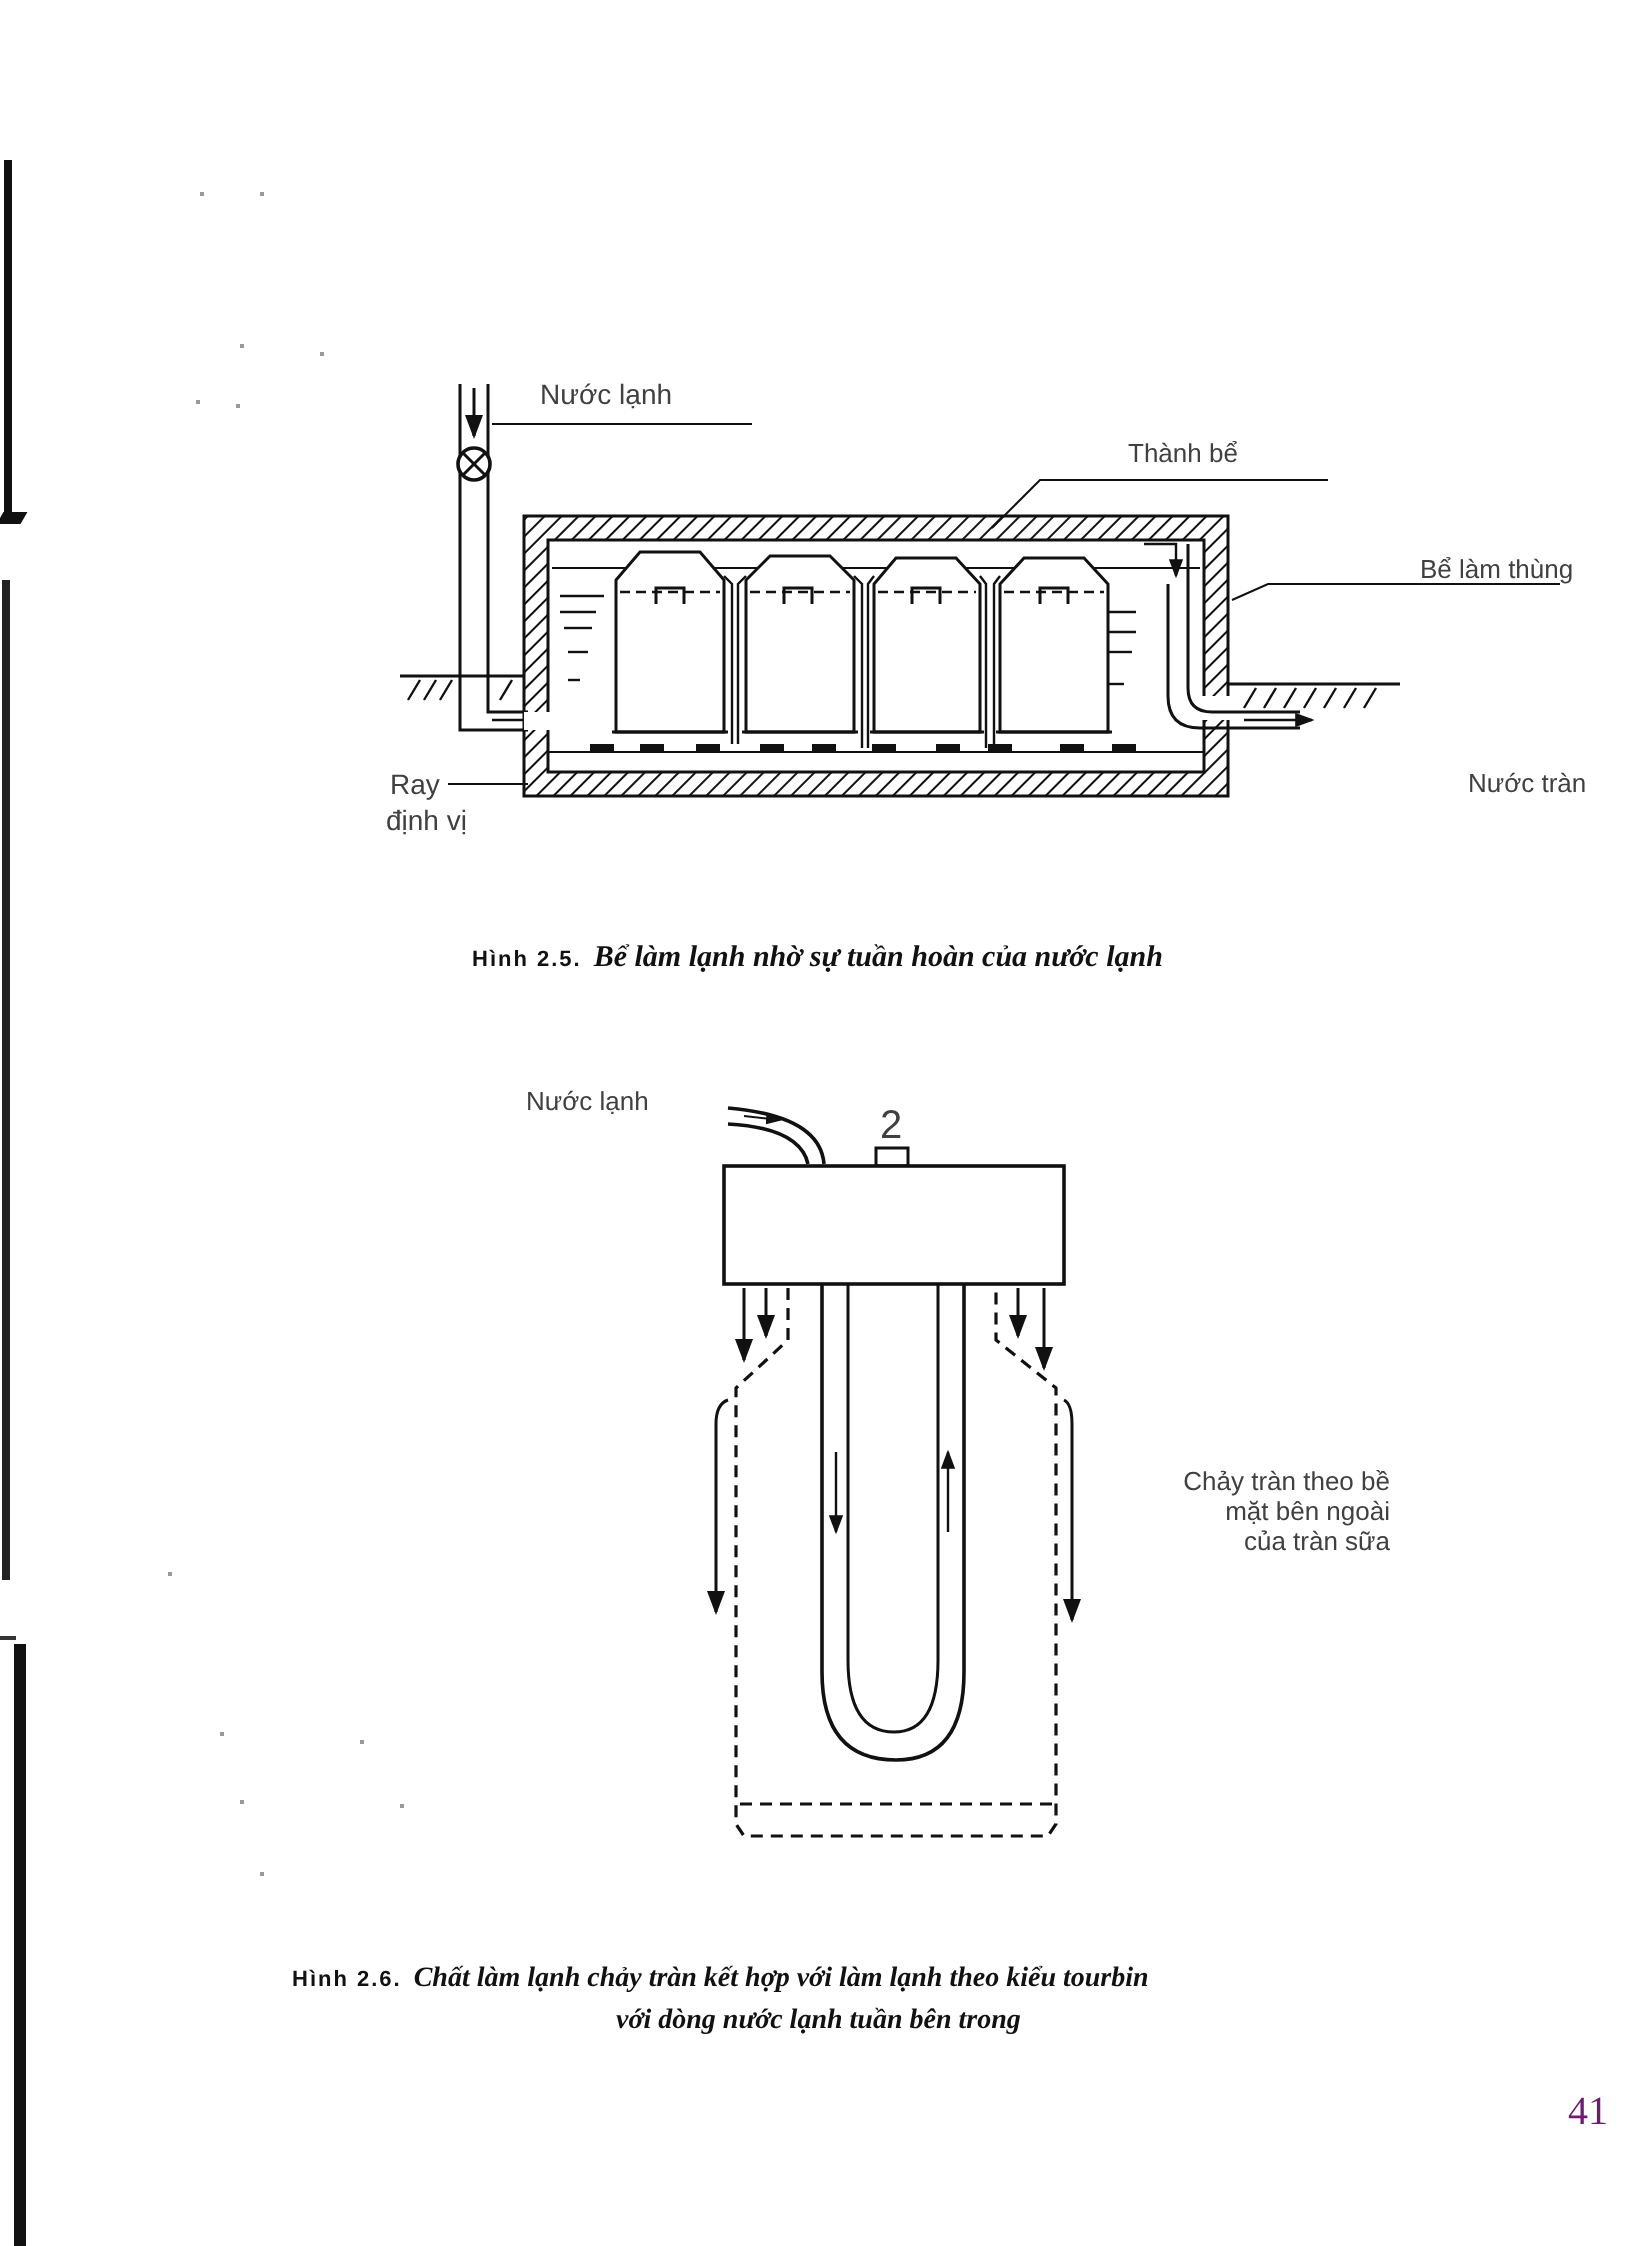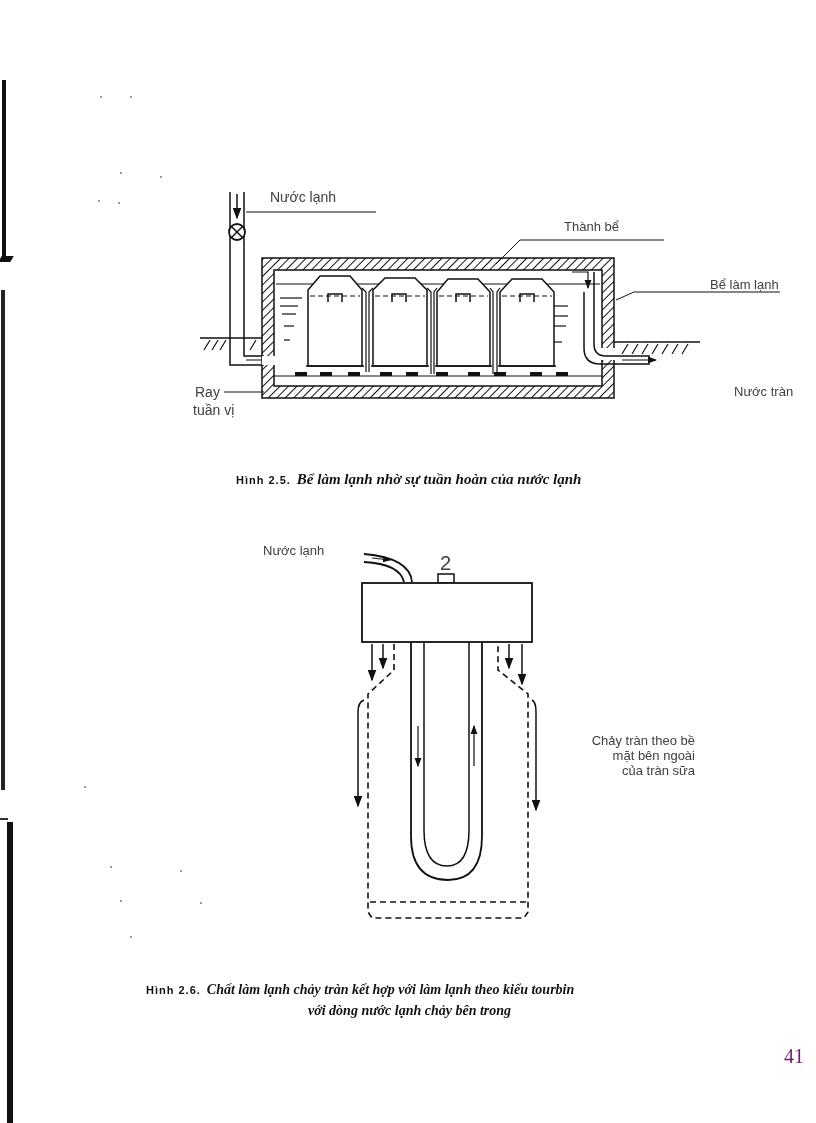--- a/index.html
+++ b/index.html
@@ -160,23 +160,23 @@
     <path d="M316 84 L340 60 L484 60" fill="none" stroke="#111" stroke-width="1"></path>
 
     <path d="M436 120 L454 112 L600 112" fill="none" stroke="#111" stroke-width="1"></path>
 
     <line x1="44" y1="212" x2="84" y2="212" stroke="#111" stroke-width="1"></line>
   </svg>
 </div>
 
 <span class="label" style="left:270px; top:189px; font-size:14px;">Nước lạnh</span>
 <span class="label" style="left:546px; top:219px;margin-left:18px;">Thành bể</span>
-<span class="label" style="left:710px; top:277px;">Bể làm lạnh</span>
+<span class="label" style="left:710px; top:277px;">Bể làm thùng</span>
 <span class="label" style="left:195px; top:384px; font-size:14px;">Ray</span>
-<span class="label" style="left:193px; top:402px; font-size:14px;">tuần vị</span>
+<span class="label" style="left:193px; top:402px; font-size:14px;">định vị</span>
 <span class="label" style="left:734px; top:384px;text-align:right;">Nước tràn</span>
 
 <div class="caption" style="left:196px; top:471px;padding-left:40px;">
   <span class="fig-num">Hình 2.5.</span><span>Bể làm lạnh nhờ sự tuần hoàn của nước lạnh</span>
 </div>
 
 <div class="figure" style="left:250px; top:530px; width:480px; height:400px;">
   <svg width="480" height="400" viewBox="0 0 480 400" xmlns="http://www.w3.org/2000/svg">
     <defs>
       <marker id="arr2" markerWidth="8" markerHeight="6" refX="7" refY="3" orient="auto">
@@ -214,15 +214,15 @@
 <span class="label" style="left:440px; top:552px; font-size:20px;">2</span>
 <div class="label center-label" style="left:545px; top:733px; width:150px;">
   <div>Chảy tràn theo bề</div>
   <div>mặt bên ngoài</div>
   <div>của tràn sữa</div>
 </div>
 
 <div class="caption" style="left:146px; top:982px; font-size:14px;">
   <span class="fig-num">Hình 2.6.</span><span>Chất làm lạnh chảy tràn kết hợp với làm lạnh theo kiểu tourbin</span>
 </div>
-<div class="caption" style="left:308px; top:1003px; font-size:14px;">với dòng nước lạnh chảy bên trong</div>
+<div class="caption" style="left:308px; top:1003px; font-size:14px;">với dòng nước lạnh tuần bên trong</div>
 
 <div class="page-number">41</div>
 
 </body></html>

